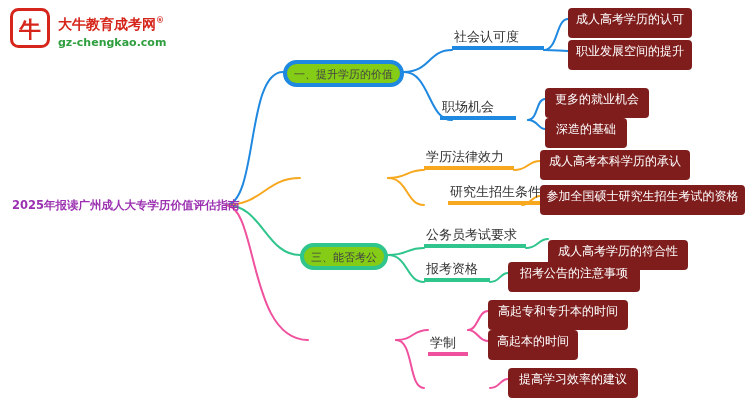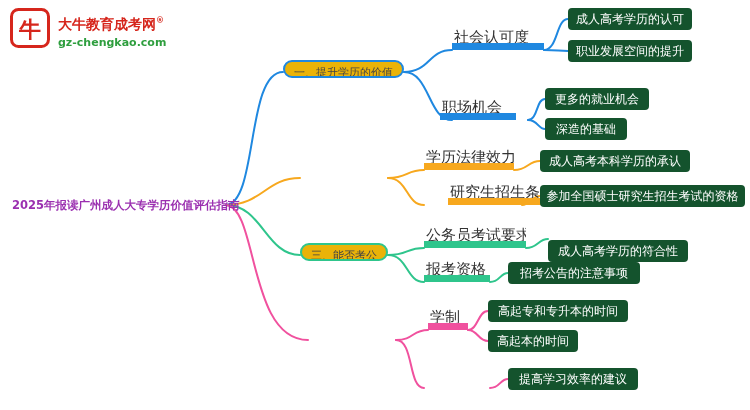--- a/index.html
+++ b/index.html
@@ -8,42 +8,42 @@
   .stage { position:relative; width:750px; height:410px; background:#ffffff; overflow:hidden; }
   .links { position:absolute; left:0; top:0; pointer-events:none; }
 
   .node { position:absolute; white-space:nowrap; }
 
   .root {
     font-size:11.5px; font-weight:600; color:#9b30b0; letter-spacing:0;
   }
 
   .pill {
-    font-size:11px; color:#444; background:#eab308;
-    border:2px solid #fca5a5; border-radius:14px;
-    padding:4px 6px; line-height:13px; height:18px;
+    font-size:11px; color:#444; background:#84cc16;
+    border:4px solid #fca5a5; border-radius:14px;
+    padding:4px 6px; line-height:13px; height:27px;
     text-align:center; overflow:hidden;
   }
   .pill.blue   { border-color:#1f88e0; }
   .pill.orange { border-color:#f7a81e; }
   .pill.green  { border-color:#2fc58c; }
   .pill.pink   { border-color:#f0519e; }
 
   .sub {
-    font-size:15px; color:#333; line-height:16px; height:21px;
-    padding:0 2px 3px 2px; border-bottom:7px solid #b91c1c; overflow:hidden;
+    font-size:13px; color:#333; line-height:16px; height:21px;
+    padding:0 2px 3px 2px; border-bottom:4px solid #b91c1c; overflow:hidden;
   }
   .sub.blue   { border-bottom-color:#1f88e0; }
   .sub.orange { border-bottom-color:#f7a81e; }
   .sub.green  { border-bottom-color:#2fc58c; }
-  .sub.pink   { border-bottom-color:#f0519e; }
+  .sub.pink   { border-bottom-color:#f0519e;margin-top:26px; }
 
   .leaf {
-    font-size:12px; color:#fff; background:#14532d;
-    border-radius:4px; padding:3px 6px; line-height:16px; height:22px;
+    font-size:12px; color:#fff; background:#7f1d1d;
+    border-radius:4px; padding:3px 6px; line-height:16px; height:30px;
     text-align:center; overflow:hidden;
   }
 
   .logo { position:absolute; left:10px; top:8px; display:flex; align-items:flex-start; }
   .logo-text { margin-left:8px; padding-top:4px; }
   .logo-title { font-size:14px; font-weight:bold; color:#d6261c; line-height:18px; }
   .logo-title sup { font-size:8px; }
   .logo-sub { font-size:11px; font-weight:bold; color:#2e9e3e; line-height:14px; margin-top:3px; }
 </style>
 </head>

